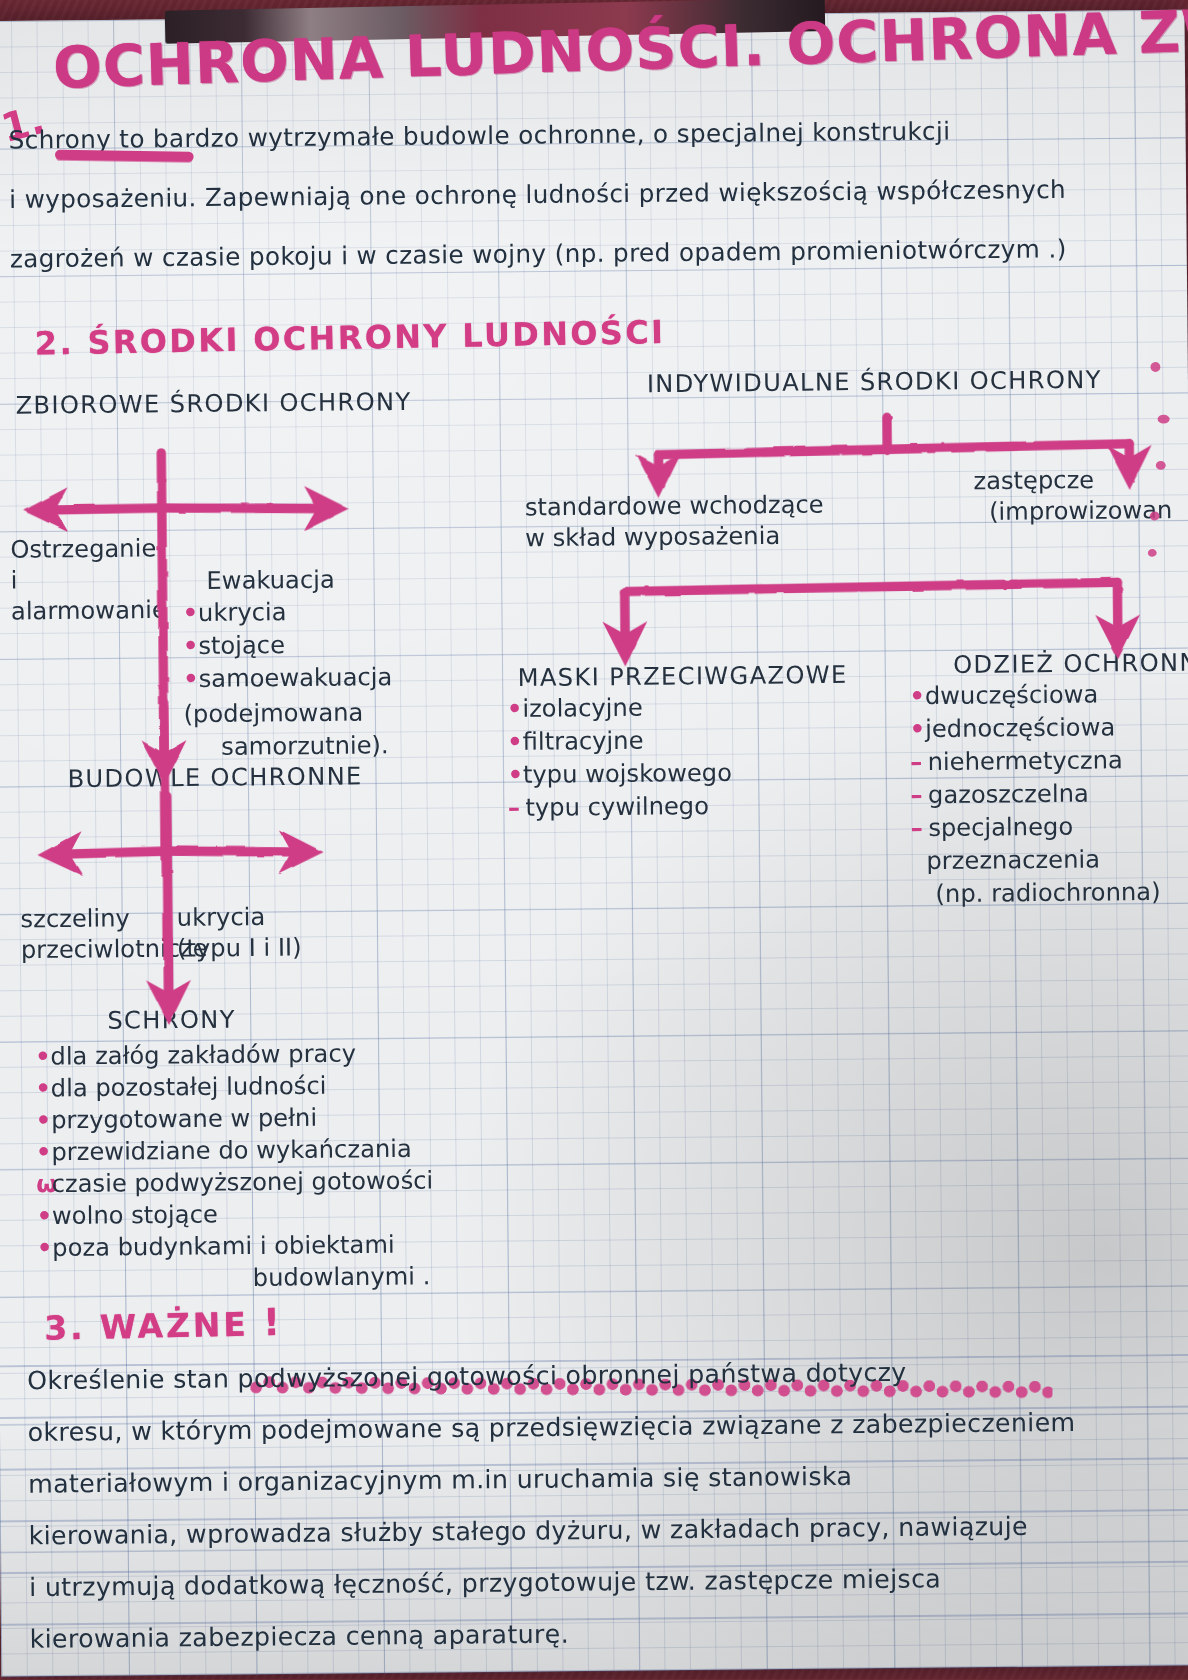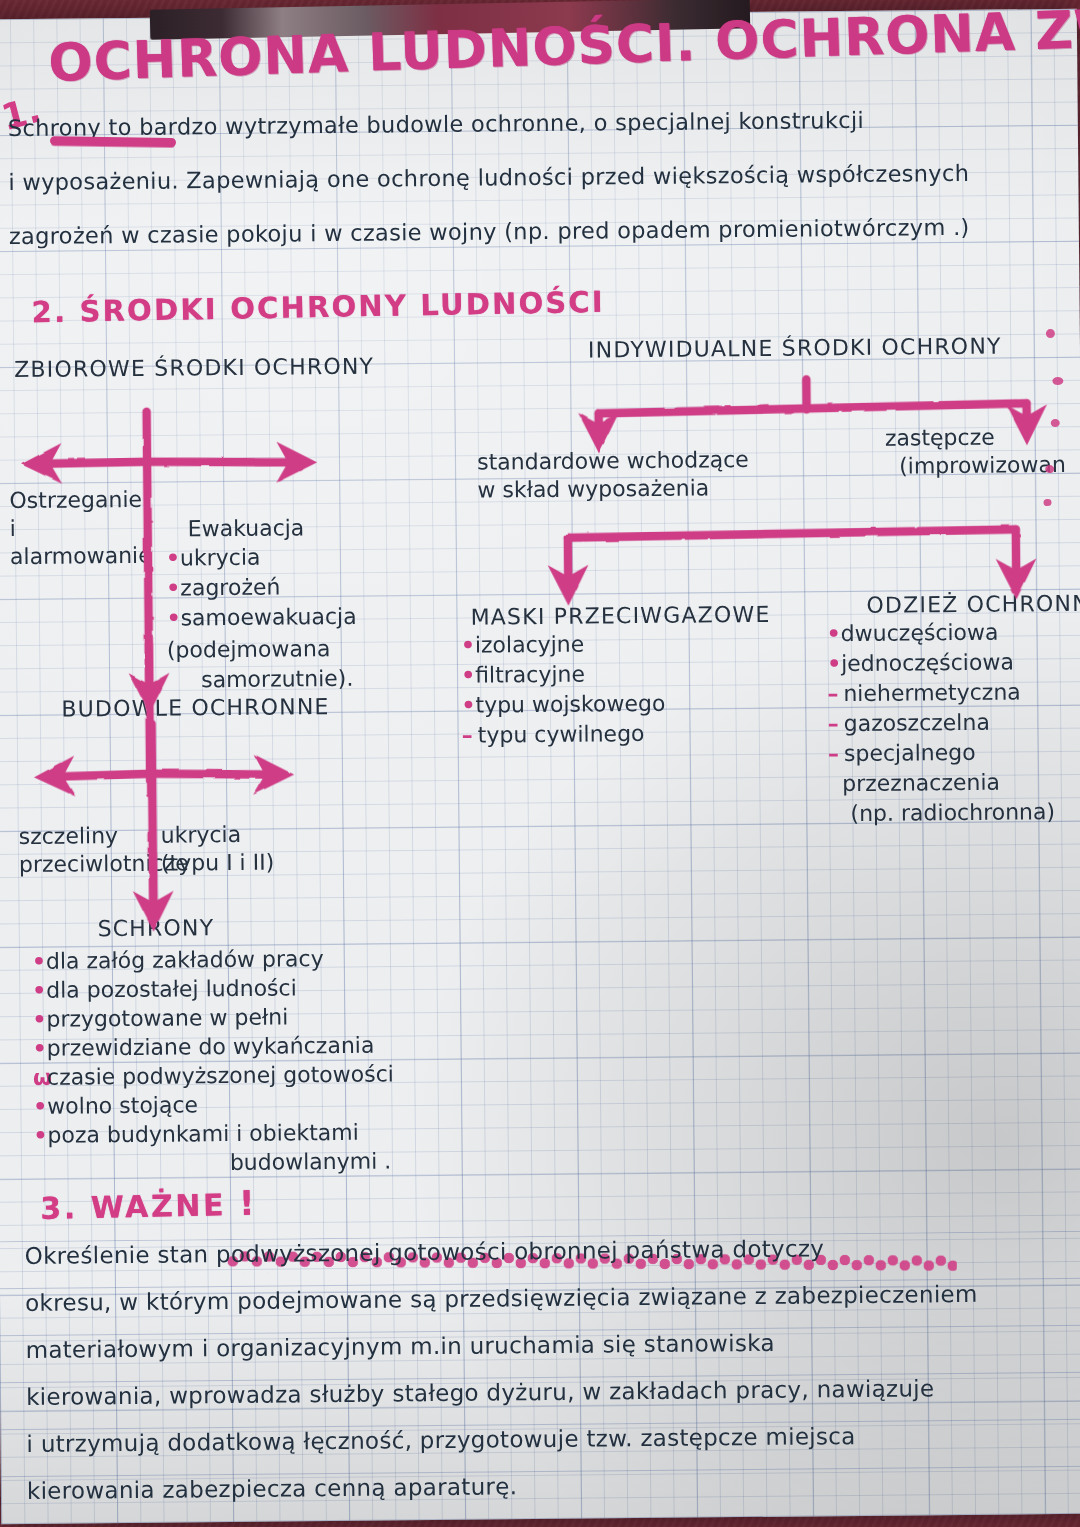--- a/index.html
+++ b/index.html
@@ -197,21 +197,21 @@
 
     <div class="abs node" style="left:12px;top:482px;">
       <div>Ostrzeganie</div>
       <div>i</div>
       <div>alarmowanie</div>
     </div>
 
     <div class="abs node" style="left:190px;top:512px;">Ewakuacja</div>
     <div class="abs lst" style="left:168px;top:540px;">
       <div><span class="bul">•</span><span>ukrycia</span></div>
-      <div><span class="bul">•</span><span>zagrożeń</span></div>
+      <div><span class="bul">•</span><span>stojące</span></div>
       <div><span class="bul">•</span><span>samoewakuacja</span></div>
     </div>
     <div class="abs lst" style="left:168px;top:632px;">
       <div>(podejmowana</div>
       <div style="padding-left:34px;">samorzutnie).</div>
     </div>
 
     <div class="abs caps" style="left:62px;top:692px;">BUDOWLE OCHRONNE</div>
 
     <div class="abs node" style="left:18px;top:818px;">

